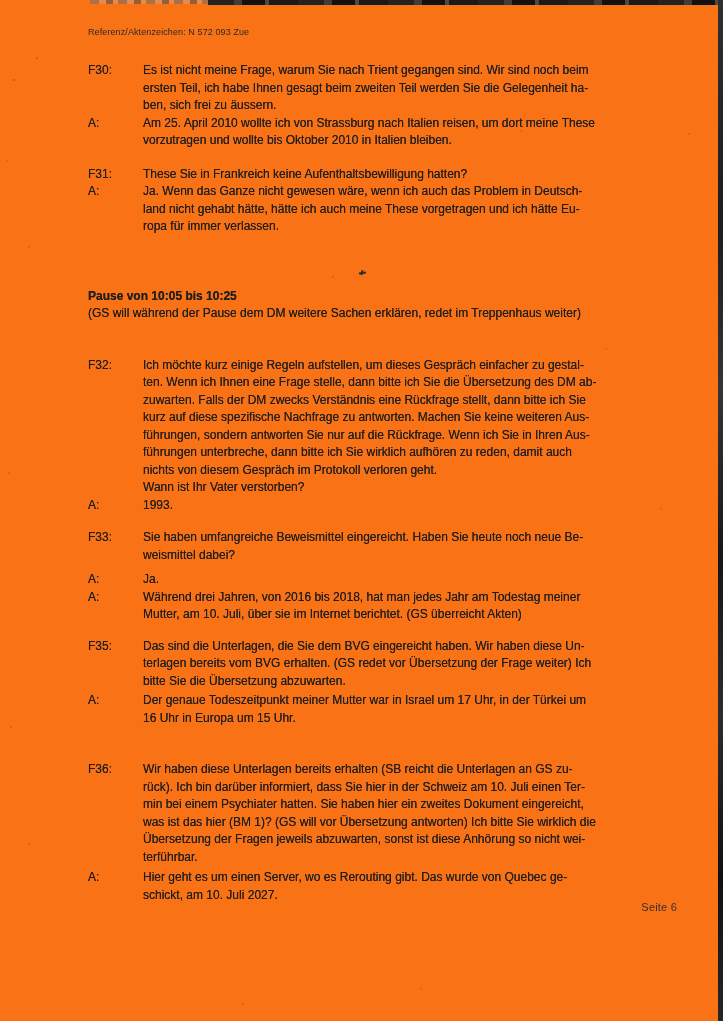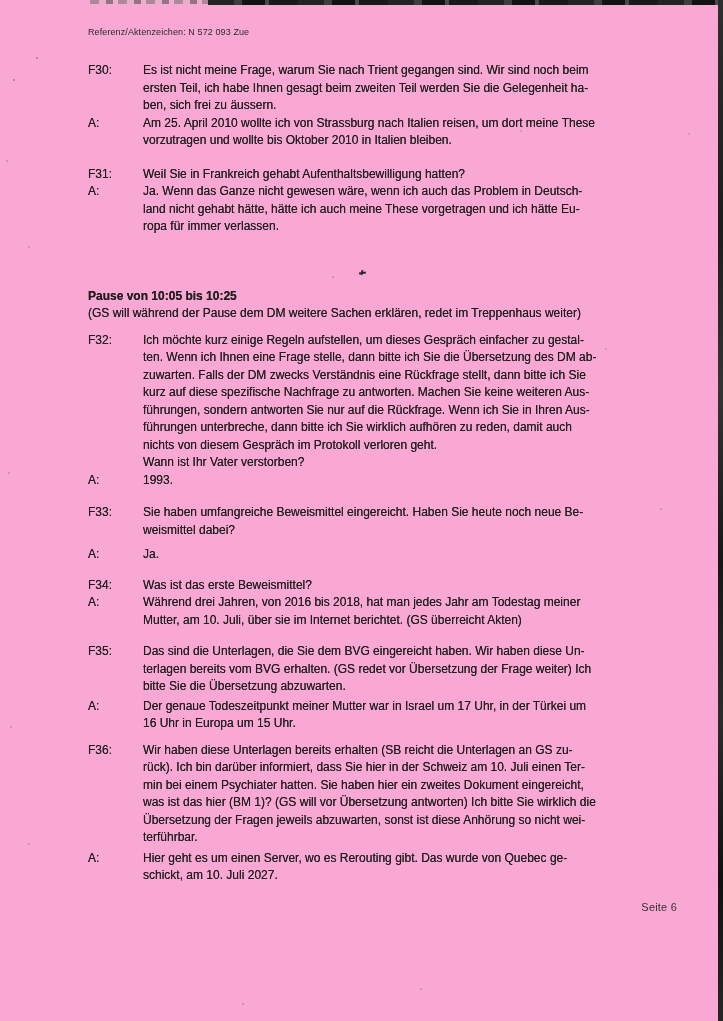--- a/index.html
+++ b/index.html
@@ -1,19 +1,19 @@
 <!DOCTYPE html>
 <html><head>
 <meta charset="utf-8">
 <style>
   html,body { margin:0; padding:0; background:#ffffff; }
   .page {
     position:relative;
     width:723px; height:1021px;
-    background:#f9a8d4;
+    background:#f97316;
     font-family:"Liberation Sans", sans-serif;
     color:#1f1f1f;
     overflow:hidden;
   }
   
   .top-bar-light {
     position:absolute; left:90px; top:0; width:118px; height:4px;
     background:repeating-linear-gradient(90deg,
       rgba(110,110,110,.55) 0 9px, rgba(190,190,190,.30) 9px 16px,
       rgba(80,80,80,.60) 16px 23px, rgba(200,200,200,.25) 23px 28px);
@@ -46,21 +46,21 @@
     font-size:12px; line-height:17.5px;
     text-shadow:0 0 .45px rgba(25,25,25,.85);
   }
   .plain {
     font-size:12px; line-height:17.5px; white-space:pre;
     text-shadow:0 0 .45px rgba(25,25,25,.85);
   }
   .bold { font-weight:bold; }
   .mt0{margin-top:0} .mt2{margin-top:2px} .mt3{margin-top:3px} .mt7{margin-top:7px}
   .mt13{margin-top:13px} .mt14{margin-top:14px} .mt15{margin-top:15px}
-  .mt16{margin-top:16px} .mt17{margin-top:9px} .mt24{margin-top:24px}
+  .mt16{margin-top:16px} .mt17{margin-top:34px} .mt24{margin-top:24px}
   .mt52{margin-top:52px}
   .footer {
     position:absolute; top:901px; right:46px;
     font-size:11px; color:#333; letter-spacing:.2px;
   }
   .dot {
     position:absolute; width:2px; height:2px; border-radius:50%;
     background:#5a5a5a; opacity:.55;
   }
   .ink-mark {
@@ -109,21 +109,21 @@
     </div>
 
     <div class="qa mt0">
       <span class="ql">A:</span>
       <span class="qt">Am 25. April 2010 wollte ich von Strassburg nach Italien reisen, um dort meine These
 vorzutragen und wollte bis Oktober 2010 in Italien bleiben.</span>
     </div>
 
     <div class="qa mt16">
       <span class="ql">F31:</span>
-      <span class="qt">Weil Sie in Frankreich gehabt Aufenthaltsbewilligung hatten?</span>
+      <span class="qt">These Sie in Frankreich keine Aufenthaltsbewilligung hatten?</span>
     </div>
 
     <div class="qa mt0">
       <span class="ql">A:</span>
       <span class="qt">Ja. Wenn das Ganze nicht gewesen wäre, wenn ich auch das Problem in Deutsch-
 land nicht gehabt hätte, hätte ich auch meine These vorgetragen und ich hätte Eu-
 ropa für immer verlassen.</span>
     </div>
 
     <div class="plain bold mt52">Pause von 10:05 bis 10:25</div>
@@ -150,24 +150,20 @@
       <span class="ql">F33:</span>
       <span class="qt">Sie haben umfangreiche Beweismittel eingereicht. Haben Sie heute noch neue Be-
 weismittel dabei?</span>
     </div>
 
     <div class="qa mt7">
       <span class="ql">A:</span>
       <span class="qt">Ja.</span>
     </div>
 
-    <div class="qa mt13">
-      <span class="ql">F34:</span>
-      <span class="qt">Was ist das erste Beweismittel?</span>
-    </div>
 
     <div class="qa mt0">
       <span class="ql">A:</span>
       <span class="qt">Während drei Jahren, von 2016 bis 2018, hat man jedes Jahr am Todestag meiner
 Mutter, am 10. Juli, über sie im Internet berichtet. (GS überreicht Akten)</span>
     </div>
 
     <div class="qa mt14">
       <span class="ql">F35:</span>
       <span class="qt">Das sind die Unterlagen, die Sie dem BVG eingereicht haben. Wir haben diese Un-

